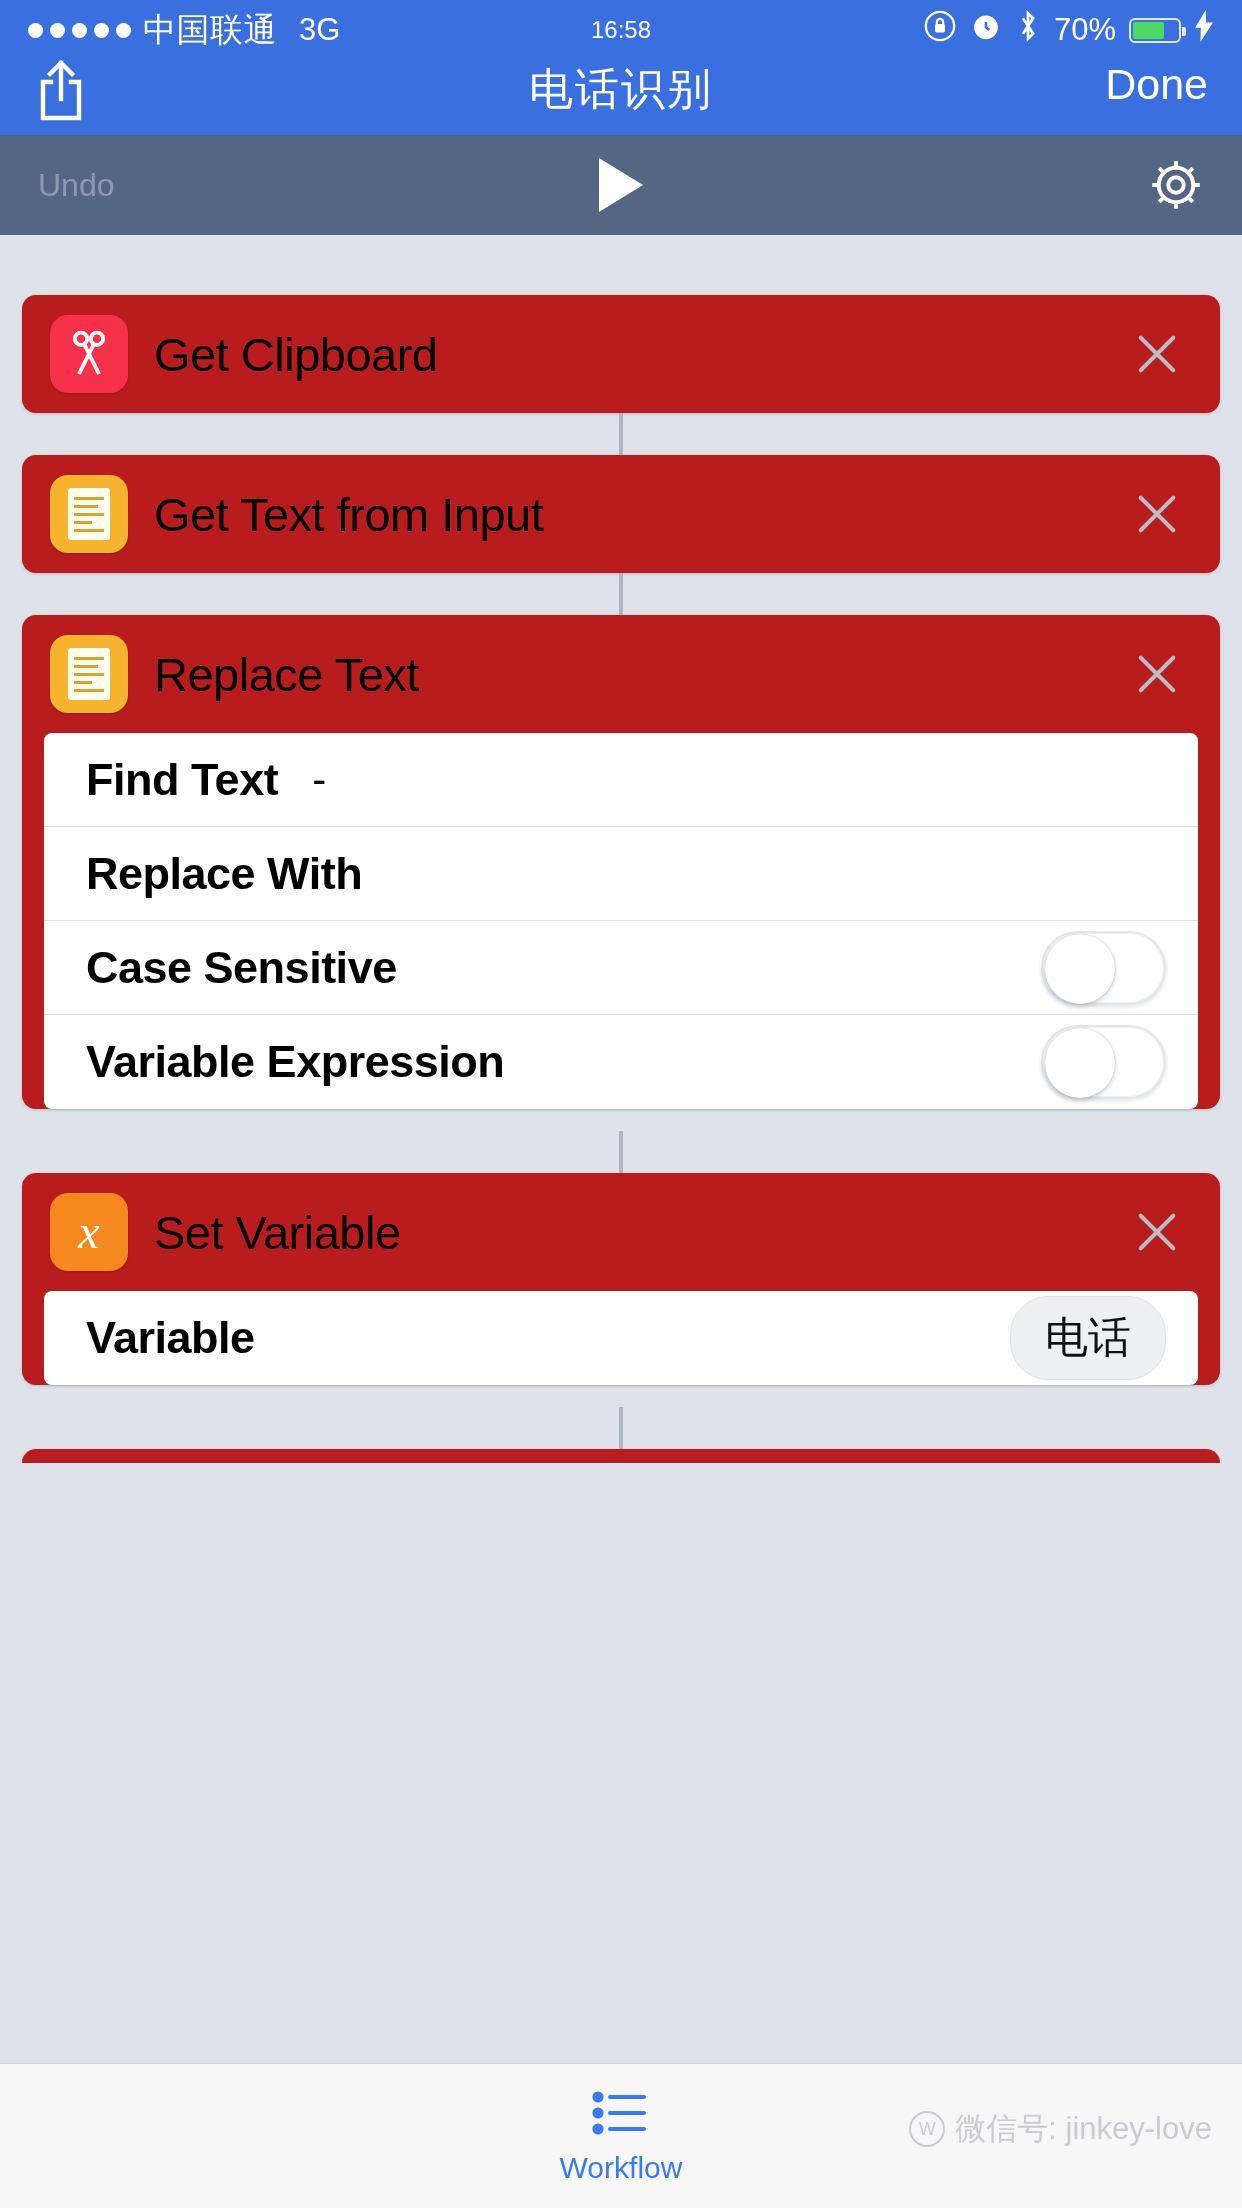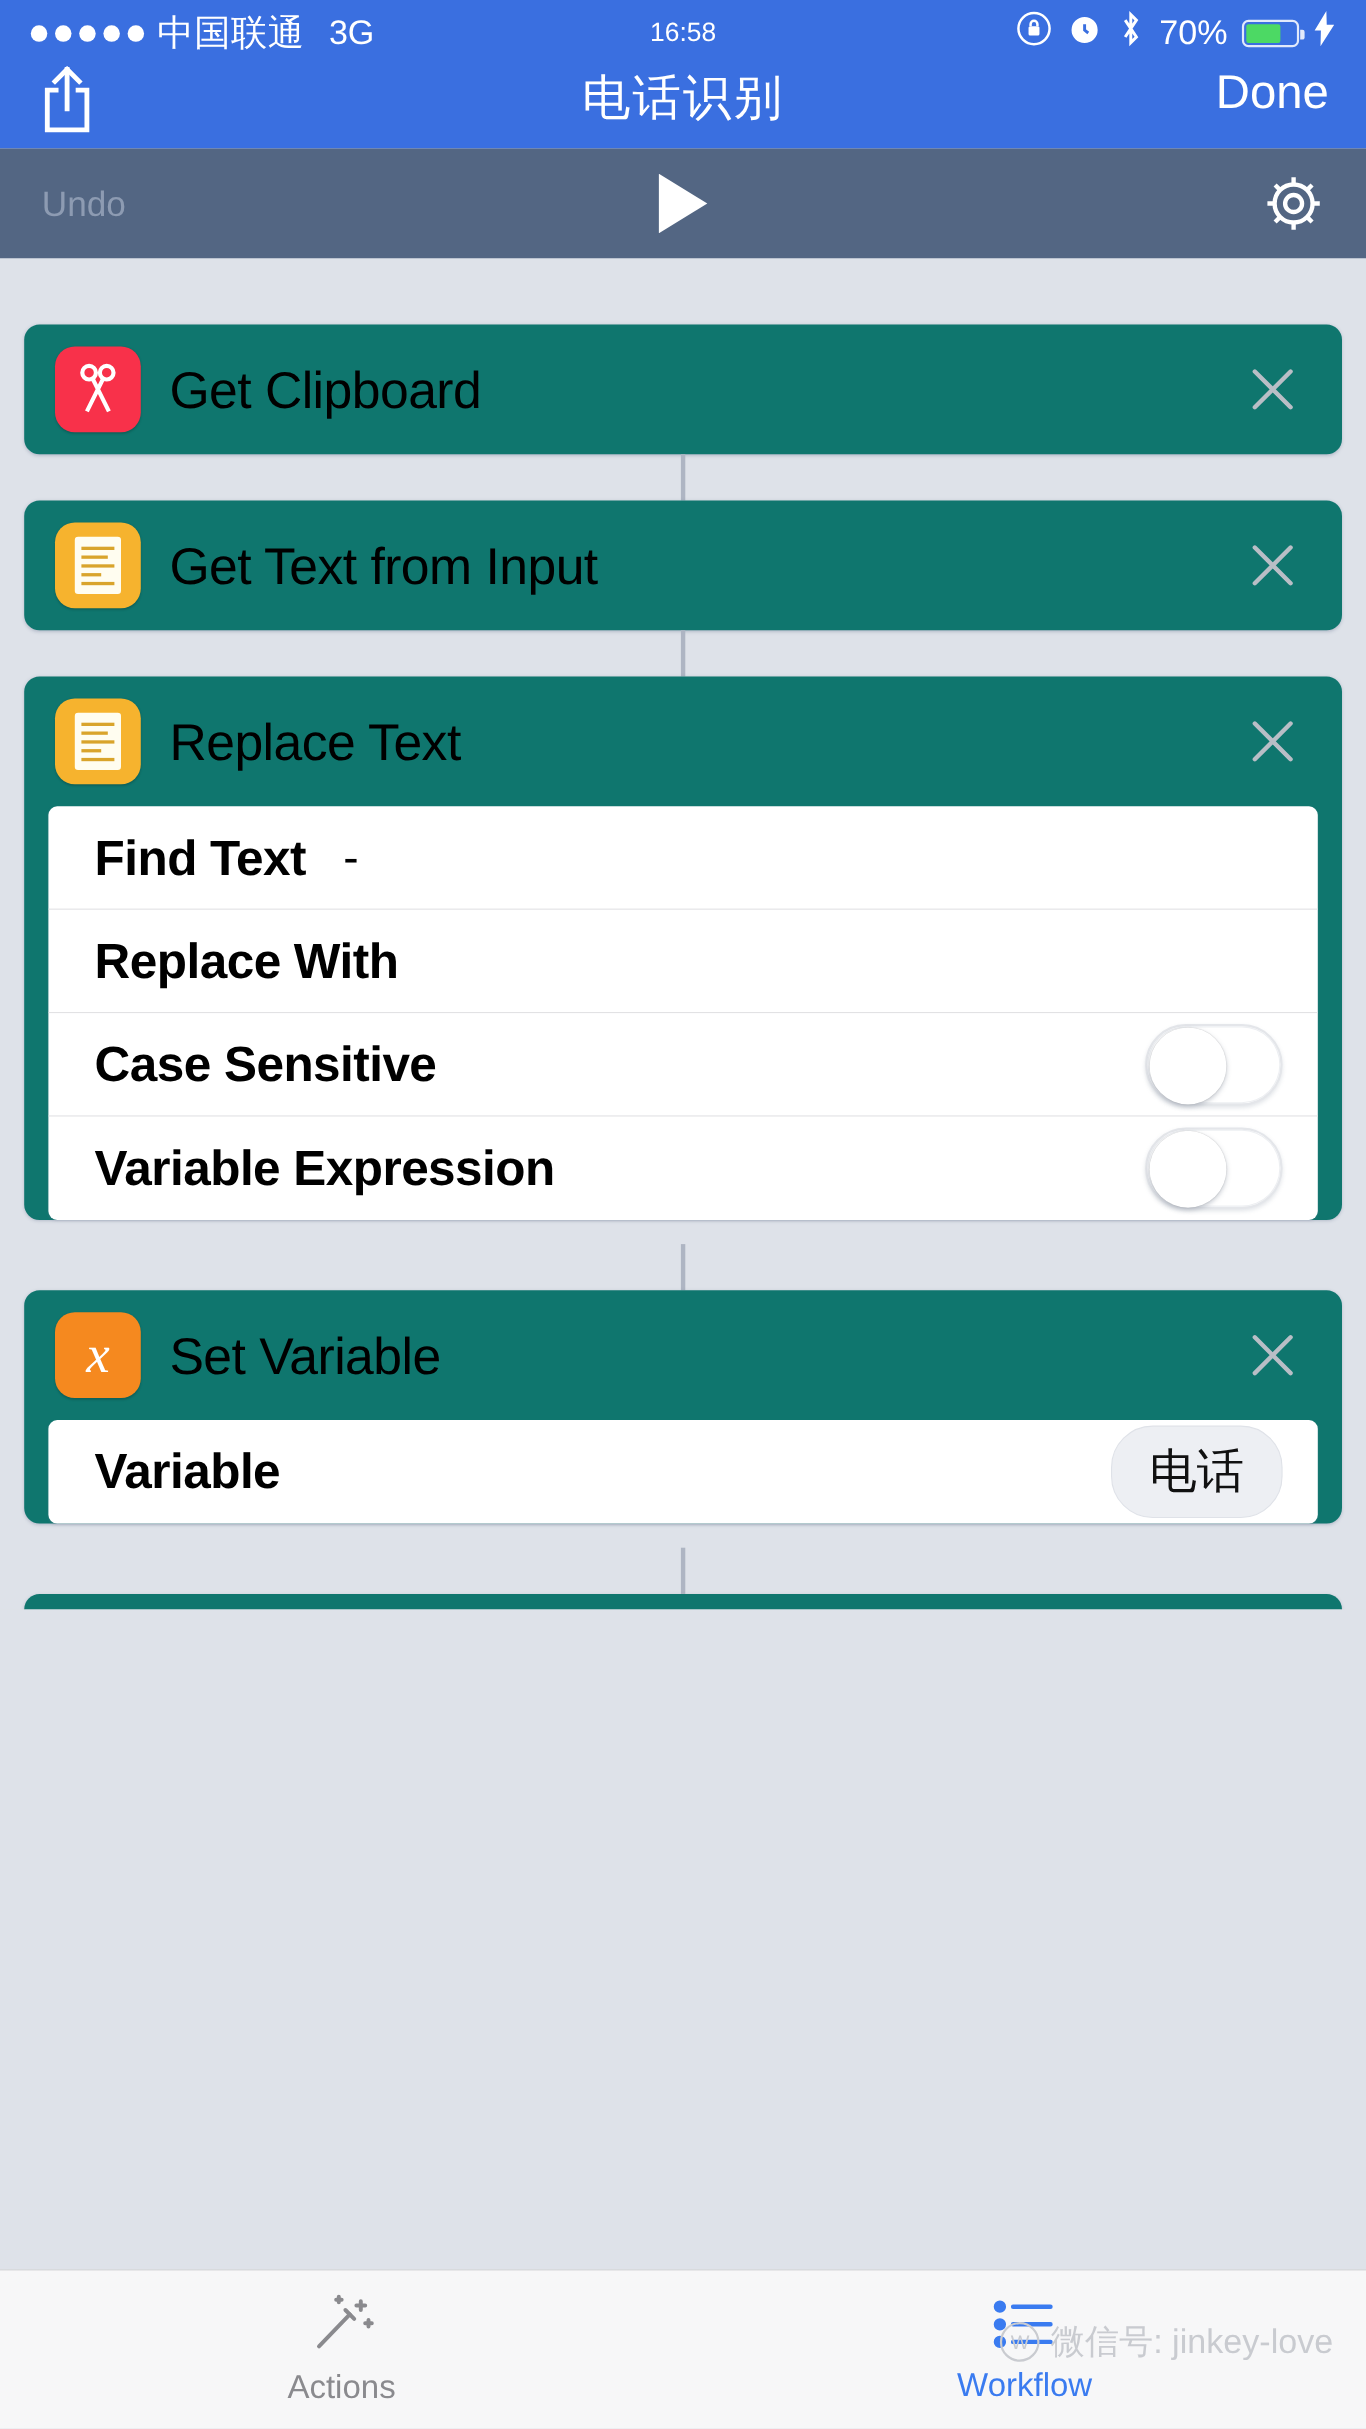--- a/index.html
+++ b/index.html
@@ -65,21 +65,21 @@
 
   
   .content{
     position:absolute; top:235px; left:0; width:1242px; height:1228px;
     background:#DEE2E9; overflow:hidden;
   }
 
   .card{
     position:relative;
     margin:0 22px 0 22px;
-    background:#0f766e;
+    background:#b91c1c;
     border-radius:14px;
     box-shadow:0 1px 3px rgba(80,95,125,.28);
   }
   .card-head{
     height:118px; display:flex; align-items:center; padding:0 0 0 28px;
   }
   .app-ico{
     width:78px; height:78px; border-radius:18px; flex:0 0 78px;
     display:flex; align-items:center; justify-content:center;
     box-shadow:0 1px 2px rgba(0,0,0,.18);
@@ -340,30 +340,20 @@
       
       
       
     </div>
 
   </div>
 
 </div>
 
 <div class="tabbar">
-  <div class="tab tab-actions">
-    <span>
-      <svg width="62" height="56" viewBox="0 0 31 28" fill="none" stroke="#8A8A8E" stroke-width="1.8" stroke-linecap="round">
-        <path d="M5 24 19 9.5"></path>
-          <path d="M17 7.5 21 11.5"></path>
-        <path d="M24 3.5v4M22 5.5h4M27.5 12v3M26 13.5h3M14 1.5v2.5M12.8 2.8h2.5"></path>
-      </svg>
-    </span>
-    <span class="tab-label">Actions</span>
-  </div>
   <div class="tab tab-workflow">
     <span>
       <svg width="62" height="52" viewBox="0 0 31 26" fill="none" stroke="#3A7BF0" stroke-width="2" stroke-linecap="round">
         <path d="M10 5h17M10 13h17M10 21h17"></path>
         <circle cx="4" cy="5" r="1.8" fill="#3A7BF0"></circle>
         <circle cx="4" cy="13" r="1.8" fill="#3A7BF0"></circle>
         <circle cx="4" cy="21" r="1.8" fill="#3A7BF0"></circle>
       </svg>
     </span>
     <span class="tab-label">Workflow</span>

